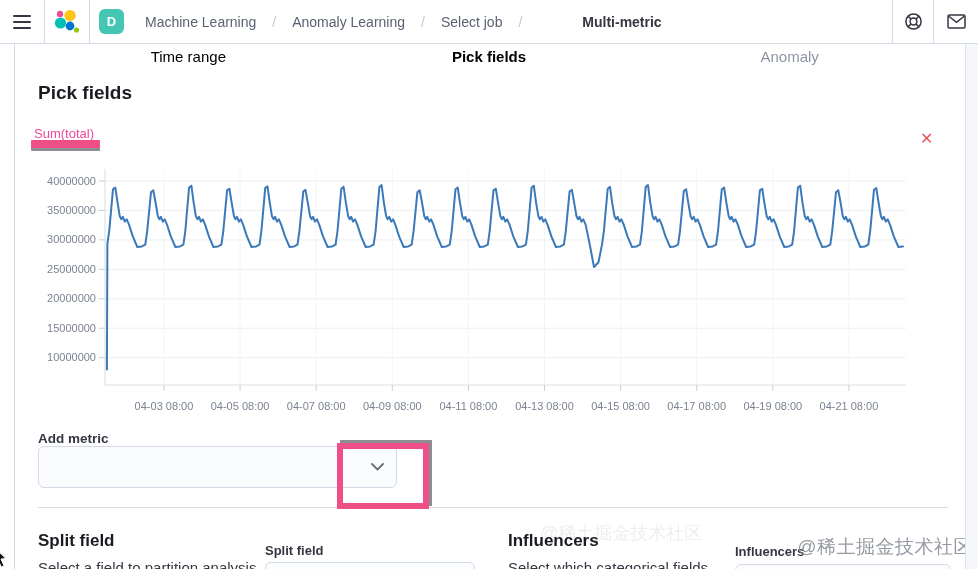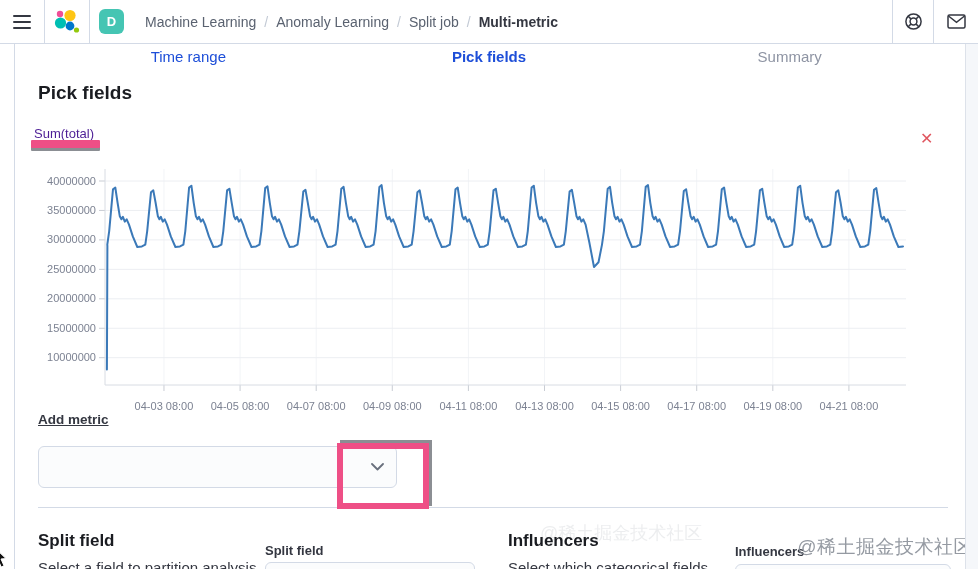--- a/index.html
+++ b/index.html
@@ -16,43 +16,43 @@
   }
   .nav-btn{width:44px;height:43px;display:flex;align-items:center;justify-content:center;cursor:pointer;}
   .nav-divider{width:1px;height:43px;background:#d3dae6;}
   .hamburger{width:18px;display:flex;flex-direction:column;gap:4px;}
   .hamburger span{display:block;height:2px;background:#343741;border-radius:1px;}
   .space-badge{
     width:25px;height:25px;border-radius:6px;margin-left:9px;
     display:flex;align-items:center;justify-content:center;
     color:#fff;font-weight:bold;font-size:13px;cursor:pointer;
   }
-  .breadcrumbs{margin-left:21px;font-size:14px;display:flex;align-items:center;gap:8px;white-space:nowrap;}
+  .breadcrumbs{margin-left:21px;font-size:14px;display:flex;align-items:center;gap:16px;white-space:nowrap;}
   .crumb{color:#5a6270;cursor:pointer;}
-  .crumb.current{color:#343741;font-weight:700;cursor:default;}
+  .crumb.current{color:#343741;font-weight:700;cursor:default;margin-left:44px;}
   .crumb-sep{color:#c2c9d4;}
   .nav-right{margin-left:auto;display:flex;align-items:center;height:43px;}
   
   .panel{
     position:absolute;left:14px;top:44px;width:950px;height:525px;
     background:#fff;border-left:1px solid #d3dae6;border-right:1px solid #d3dae6;
     z-index:0;
   }
   .scrollbar{
     position:absolute;right:0;top:44px;width:12px;height:525px;
     background:#f5f7fa;border-left:1px solid #dde2ea;z-index:7;cursor:pointer;
   }
   
   .steps{position:absolute;left:38px;top:48px;width:902px;display:flex;z-index:2;font-size:15px;}
-  .step{flex:1;text-align:center;color:#1d4ed8;cursor:pointer;}
+  .step{flex:1;text-align:center;color:#000000;cursor:pointer;}
   .step.current{font-weight:700;}
   .step.incomplete{color:#8e94a3;cursor:default;}
   
   .page-title{position:absolute;left:38px;top:82px;font-size:19px;font-weight:700;color:#1a1c21;z-index:2;}
-  .chart-title{position:absolute;left:34px;top:126px;font-size:13px;color:#4c1d95;z-index:2;}
+  .chart-title{position:absolute;left:34px;top:126px;font-size:13px;color:#ec4899;z-index:2;}
   .hl-bar{
     position:absolute;left:31px;top:140px;width:69px;height:8px;border-radius:1px;
     box-shadow:0 3px 0 rgba(68,73,80,.62);z-index:3;
   }
   .close-x{
     position:absolute;left:920px;top:131px;font-size:16px;line-height:16px;
     color:#e0565f;cursor:pointer;z-index:3;
   }
   .chart-svg{position:absolute;left:0;top:0;z-index:1;pointer-events:none;}
   
@@ -105,21 +105,21 @@
       <circle cx="22.5" cy="21" r="2.6" fill="#93c90e"></circle>
     </svg>
   </div>
   <div class="nav-divider"></div>
   <div class="space-badge" style="background: rgb(69, 197, 179);">D</div>
   <div class="breadcrumbs" id="breadcrumbs">
       <span class="crumb">Machine Learning</span>
       <span class="crumb-sep">/</span>
       <span class="crumb">Anomaly Learning</span>
       <span class="crumb-sep">/</span>
-      <span class="crumb">Split job</span>
+      <span class="crumb">Select job</span>
       <span class="crumb-sep">/</span>
       <span class="crumb current">Multi-metric</span>
     </div>
   <div class="nav-right">
     <div class="nav-divider"></div>
     <div class="nav-btn" style="width:40px">
       <svg width="19" height="19" viewBox="0 0 19 19" fill="none" stroke="#343741" stroke-width="1.5">
         <circle cx="9.5" cy="9.5" r="7.6"></circle>
         <circle cx="9.5" cy="9.5" r="3.4"></circle>
         <line x1="4.2" y1="4.2" x2="7.1" y2="7.1"></line>
@@ -134,21 +134,21 @@
         <rect x="1" y="1" width="17" height="13" rx="1.5"></rect>
         <path d="M1.5,2 L9.5,8.3 L17.5,2"></path>
       </svg>
     </div>
   </div>
 </div>
 
 <div class="steps" id="steps">
     <div class="step complete">Time range</div>
     <div class="step current">Pick fields</div>
-    <div class="step incomplete">Summary</div>
+    <div class="step incomplete">Anomaly</div>
   </div>
 
 <div class="page-title">Pick fields</div>
 
 <div class="chart-title">Sum(total)</div>
 <div class="hl-bar" id="hl-bar" style="background: rgb(238, 79, 134);"></div>
 <div class="close-x"><span>✕</span></div>
 
 <svg class="chart-svg" id="chart-svg" width="978" height="569" viewBox="0 0 978 569">
     <line x1="163.9809976247031" y1="169" x2="163.9809976247031" y2="385" stroke="#f2f4f7" stroke-width="1"></line>
@@ -200,21 +200,21 @@
     <line x1="99" y1="210.45" x2="105" y2="210.45" stroke="#c9cdd4" stroke-width="1"></line>
     <text x="96" y="213.95" text-anchor="end" font-size="11" fill="#7c8292" font-family="&quot;Liberation Sans&quot;,sans-serif">35000000</text>
     <line x1="105" y1="181" x2="906" y2="181" stroke="#eceef2" stroke-width="1"></line>
     <line x1="99" y1="181" x2="105" y2="181" stroke="#c9cdd4" stroke-width="1"></line>
     <text x="96" y="184.5" text-anchor="end" font-size="11" fill="#7c8292" font-family="&quot;Liberation Sans&quot;,sans-serif">40000000</text>
     <line x1="105" y1="169" x2="105" y2="385" stroke="#d8dce3" stroke-width="1"></line>
     <line x1="105" y1="385" x2="906" y2="385" stroke="#d8dce3" stroke-width="1"></line>
     <polyline points="106.9,369.5 107.4,245.8 107.3,244.6 109.2,231.1 113.0,189.2 115.3,187.5 117.6,202.8 119.8,216.3 121.4,219.3 122.9,216.9 124.8,221.6 126.7,219.3 129.0,224.6 132.8,236.4 137.3,247.0 141.9,246.4 145.3,244.6 147.2,231.1 151.0,192.2 153.3,190.4 155.6,202.8 157.9,216.3 159.4,219.3 160.9,216.9 162.8,221.6 164.7,219.3 167.0,224.6 170.8,236.4 175.4,247.0 180.0,246.4 183.4,244.6 185.3,231.1 189.1,187.5 191.4,185.7 193.7,202.8 195.9,216.3 197.5,219.3 199.0,216.9 200.9,221.6 202.8,219.3 205.1,224.6 208.9,236.4 213.4,247.0 218.0,246.4 221.4,244.6 223.3,231.1 227.1,190.4 229.4,188.7 231.7,202.8 234.0,216.3 235.5,219.3 237.0,216.9 238.9,221.6 240.8,219.3 243.1,224.6 246.9,236.4 251.5,247.0 256.1,246.4 259.5,244.6 261.4,231.1 265.2,188.1 267.5,186.3 269.8,202.8 272.0,216.3 273.6,219.3 275.1,216.9 277.0,221.6 278.9,219.3 281.2,224.6 285.0,236.4 289.6,247.0 294.1,246.4 297.5,244.6 299.4,231.1 303.3,191.6 305.5,189.8 307.8,202.8 310.1,216.3 311.6,219.3 313.1,216.9 315.0,221.6 317.0,219.3 319.2,224.6 323.0,236.4 327.6,247.0 332.2,246.4 335.6,244.6 337.5,231.1 341.3,188.7 343.6,186.9 345.9,202.8 348.2,216.3 349.7,219.3 351.2,216.9 353.1,221.6 355.0,219.3 357.3,224.6 361.1,236.4 365.7,247.0 370.2,246.4 373.6,244.6 375.6,231.1 379.4,186.9 381.6,185.1 383.9,202.8 386.2,216.3 387.7,219.3 389.3,216.9 391.2,221.6 393.1,219.3 395.3,224.6 399.1,236.4 403.7,247.0 408.3,246.4 411.7,244.6 413.6,231.1 417.4,192.2 419.7,190.4 422.0,202.8 424.3,216.3 425.8,219.3 427.3,216.9 429.2,221.6 431.1,219.3 433.4,224.6 437.2,236.4 441.8,247.0 446.3,246.4 449.8,244.6 451.7,231.1 455.5,189.2 457.7,187.5 460.0,202.8 462.3,216.3 463.8,219.3 465.4,216.9 467.3,221.6 469.2,219.3 471.4,224.6 475.2,236.4 479.8,247.0 484.4,246.4 487.8,244.6 489.7,231.1 493.5,190.4 495.8,188.7 498.1,202.8 500.4,216.3 501.9,219.3 503.4,216.9 505.3,221.6 507.2,219.3 509.5,224.6 513.3,236.4 517.9,247.0 522.4,246.4 525.9,244.6 527.8,231.1 531.6,187.5 533.8,185.7 536.1,202.8 538.4,216.3 539.9,219.3 541.5,216.9 543.4,221.6 545.3,219.3 547.5,224.6 551.4,236.4 555.9,247.0 560.5,246.4 563.9,244.6 565.8,231.1 569.6,191.6 571.9,189.8 574.2,202.8 576.5,216.3 578.0,219.3 579.5,216.9 581.4,221.6 583.3,219.3 585.6,224.6 589.4,242.8 594.0,267.0 598.5,262.3 602.0,244.6 603.9,231.1 607.7,188.7 610.0,186.9 612.2,202.8 614.5,216.3 616.0,219.3 617.6,216.9 619.5,221.6 621.4,219.3 623.7,224.6 627.5,236.4 632.0,247.0 636.6,246.4 640.0,244.6 641.9,231.1 645.7,186.9 648.0,185.1 650.3,202.8 652.6,216.3 654.1,219.3 655.6,216.9 657.5,221.6 659.4,219.3 661.7,224.6 665.5,236.4 670.1,247.0 674.6,246.4 678.1,244.6 680.0,231.1 683.8,191.0 686.1,189.2 688.3,202.8 690.6,216.3 692.1,219.3 693.7,216.9 695.6,221.6 697.5,219.3 699.8,224.6 703.6,236.4 708.1,247.0 712.7,246.4 716.1,244.6 718.0,231.1 721.8,189.2 724.1,187.5 726.4,202.8 728.7,216.3 730.2,219.3 731.7,216.9 733.6,221.6 735.5,219.3 737.8,224.6 741.6,236.4 746.2,247.0 750.7,246.4 754.2,244.6 756.1,231.1 759.9,190.4 762.2,188.7 764.4,202.8 766.7,216.3 768.3,219.3 769.8,216.9 771.7,221.6 773.6,219.3 775.9,224.6 779.7,236.4 784.2,247.0 788.8,246.4 792.2,244.6 794.1,231.1 797.9,187.5 800.2,185.7 802.5,202.8 804.8,216.3 806.3,219.3 807.8,216.9 809.7,221.6 811.6,219.3 813.9,224.6 817.7,236.4 822.3,247.0 826.9,246.4 830.3,244.6 832.2,231.1 836.0,192.2 838.3,190.4 840.6,202.8 842.8,216.3 844.4,219.3 845.9,216.9 847.8,221.6 849.7,219.3 852.0,224.6 855.8,236.4 860.3,247.0 864.9,246.4 868.3,244.6 870.2,231.1 874.0,189.8 876.3,188.1 878.6,202.8 880.9,216.3 882.4,219.3 883.9,216.9 885.8,221.6 887.7,219.3 890.0,224.6 893.8,236.4 898.4,247.0 903.0,246.4" fill="none" stroke="#3b79b8" stroke-width="2" stroke-linejoin="round" stroke-linecap="round"></polyline>
   </svg>
 
-<div class="field-label" style="left:38px;top:412px;text-decoration:underline;">Add metric</div>
+<div class="field-label" style="left:38px;top:431px;">Add metric</div>
 <div class="combo" style="left:38px;top:446px;width:357px;height:40px;">
   <svg class="chev" width="13" height="8" viewBox="0 0 13 8" fill="none" stroke="#69707d" stroke-width="1.8" stroke-linecap="round" stroke-linejoin="round">
     <polyline points="1,1 6.5,6.5 12,1"></polyline>
   </svg>
 </div>
 <div class="hl-box" style="border-color: rgb(238, 79, 134);"></div>
 
 <div class="divider"></div>
 
 <div class="section-h" style="left:38px;top:531px;">Split field</div>

